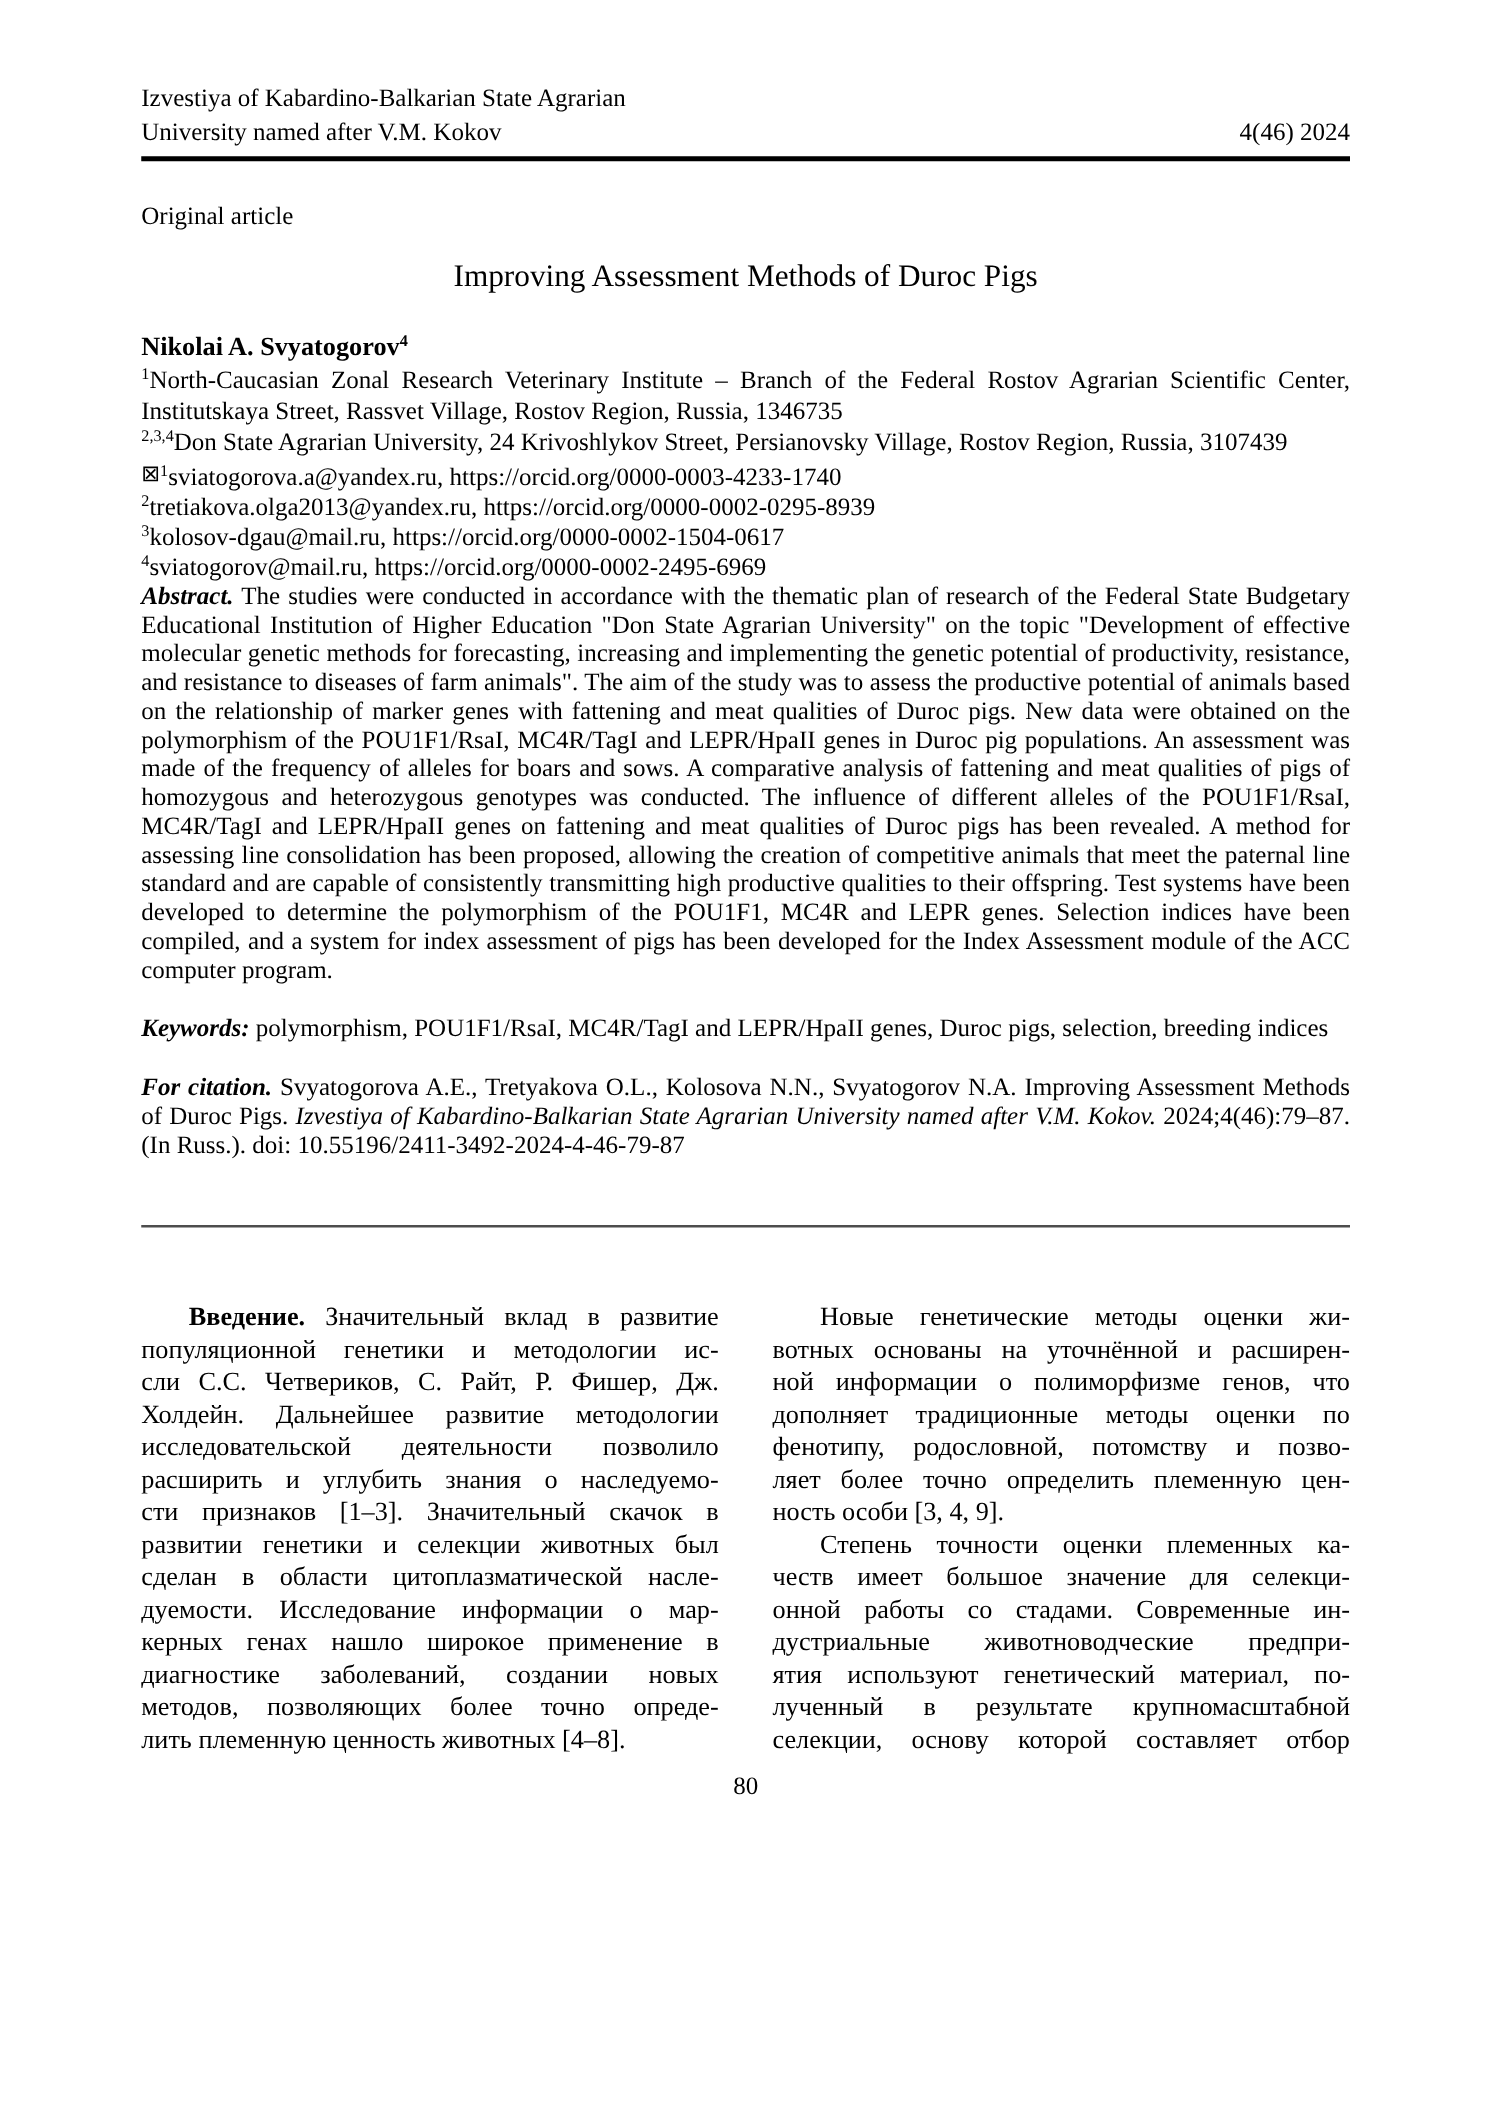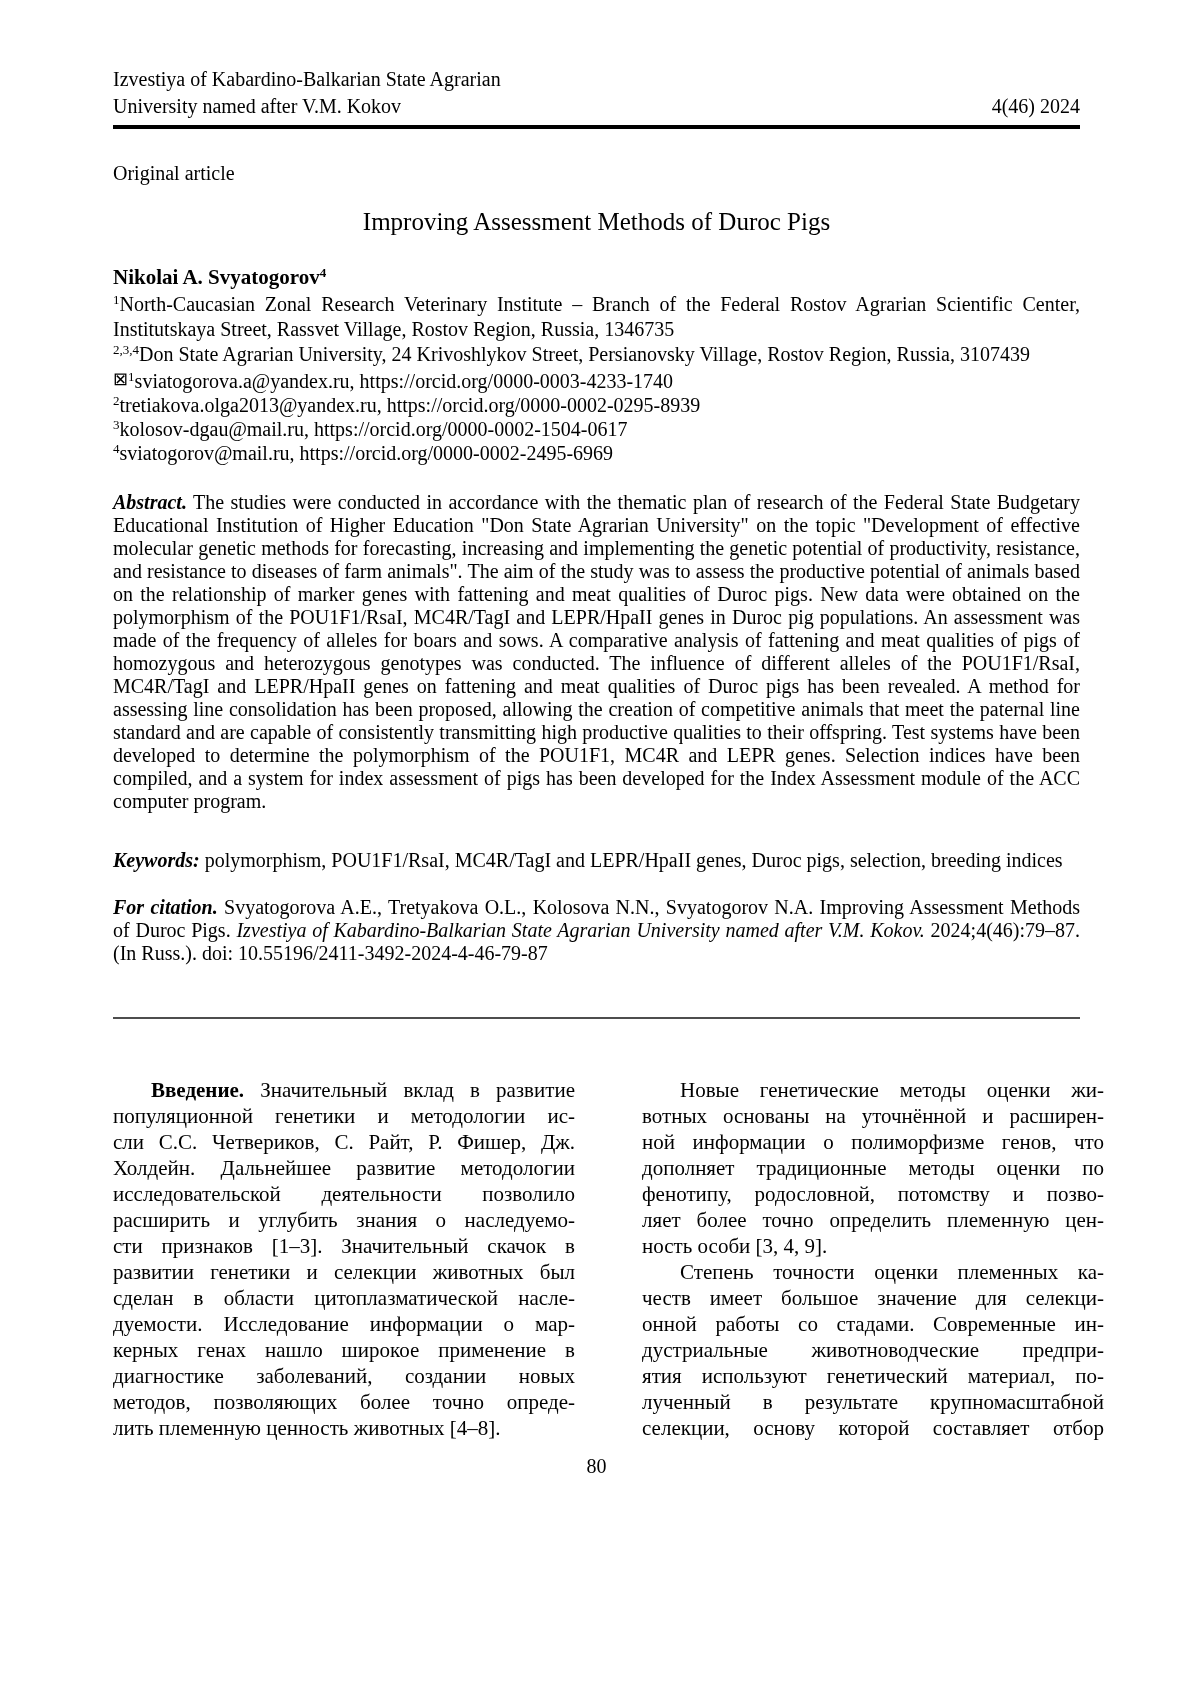--- a/index.html
+++ b/index.html
@@ -22,29 +22,29 @@
   .title { margin-top: 22px; text-align: center; font-weight: normal; font-size: 25px; line-height: 30px; }
 
   .authors { margin-top: 26px; font-weight: bold; font-size: 21px; line-height: 29px; }
   sup { font-size: 13px; line-height: 0; vertical-align: 7px; font-weight: inherit; }
 
   .affils { font-size: 20px; line-height: 25px; text-align: justify; }
   .contacts { font-size: 20px; line-height: 24px; }
   .contacts .env { font-size: 18px; vertical-align: 3px; }
 
   .para { font-size: 20px; line-height: 23px; text-align: justify; }
-  .abstract { margin-top: 26px; }
-  .keywords { margin-top: 36px; }
+  .abstract { }
+  .keywords { margin-top: 24px; }
   .citation { margin-top: 24px; }
   .bl { font-weight: bold; font-style: italic; }
   .it { font-style: italic; }
 
   .rule-thin { height: 2px; background: #4d4d4d; margin-top: 52px; }
 
-  .columns { margin-top: 58px; display: flex; gap: 67px; font-size: 21px; line-height: 26px; }
+  .columns { margin-top: 58px; display: flex; gap: 43px; font-size: 21px; line-height: 26px; }
   .col { width: 462px; flex: 0 0 462px; }
   .cline { text-align: justify; text-align-last: justify; }
   .cline.lastleft { text-align-last: left; }
   .pind { padding-left: 38px; }
   .intro-label { font-weight: bold; }
 
   .pagenum { margin-top: 14px; text-align: center; font-size: 20px; }
 </style>
 </head>
 <body>

